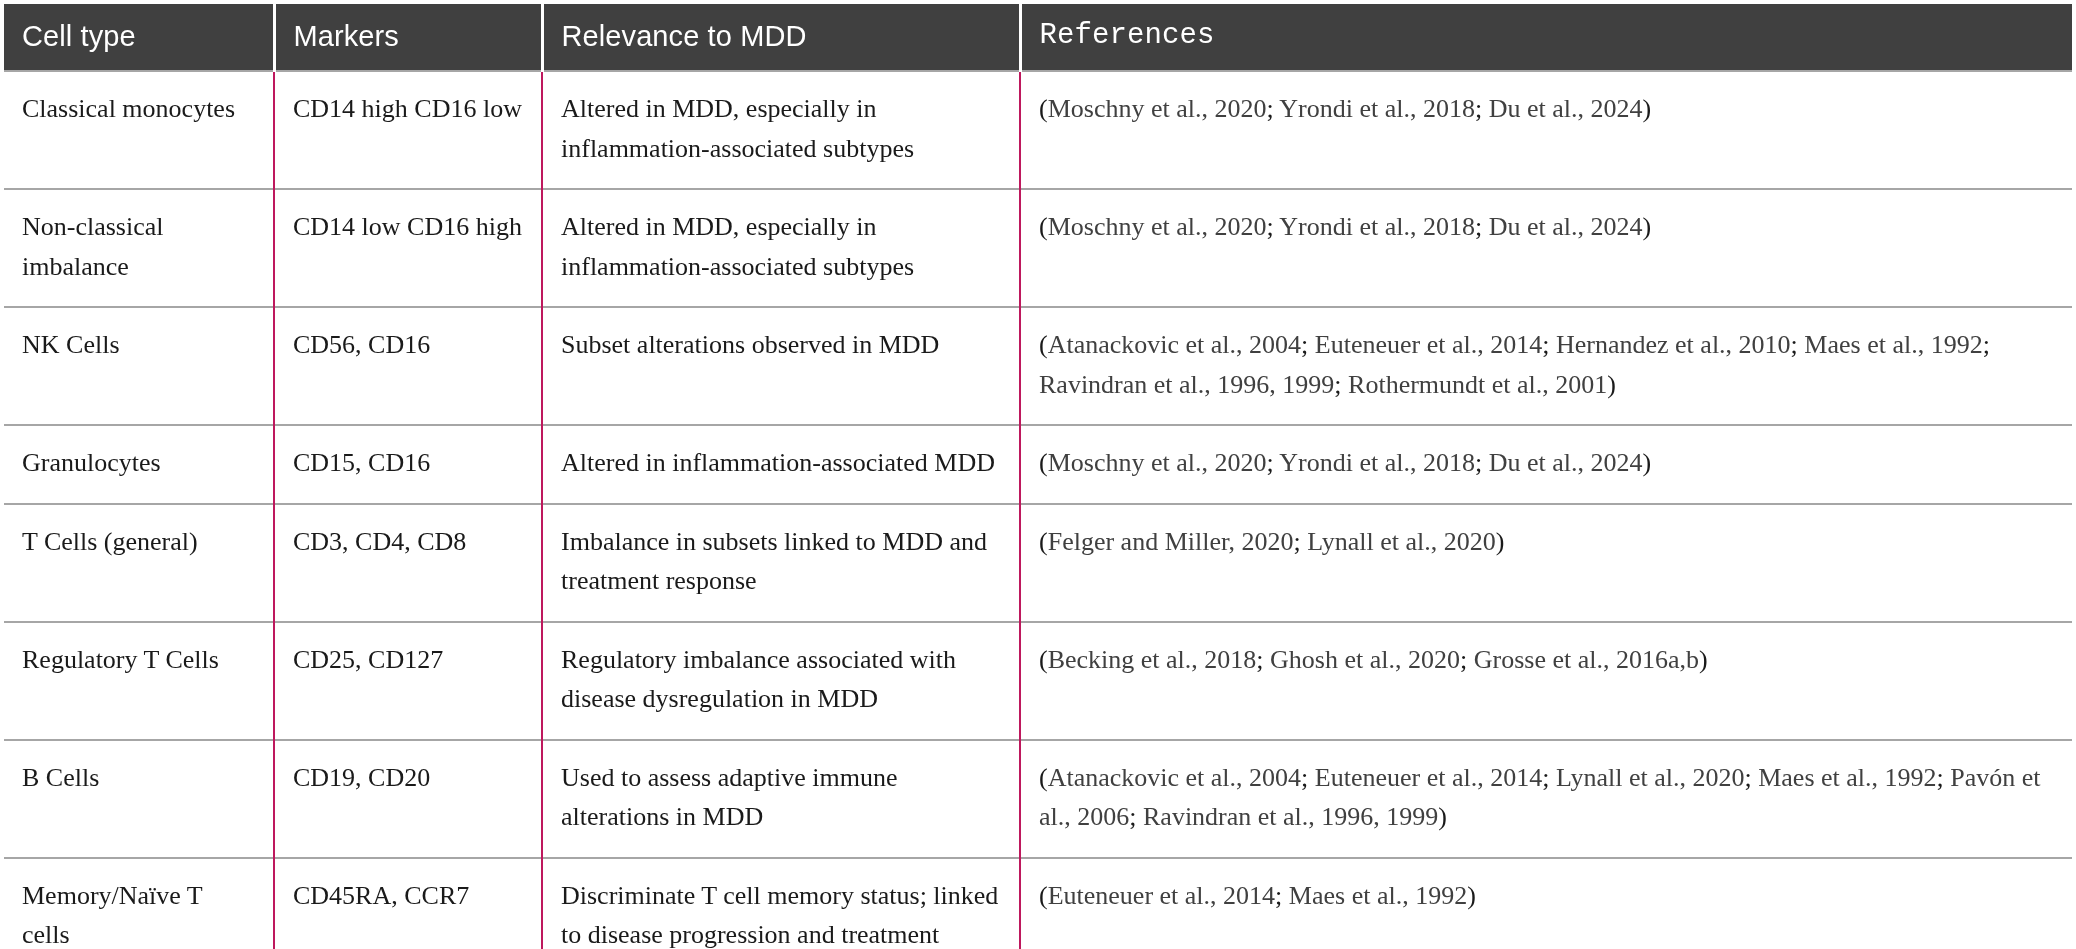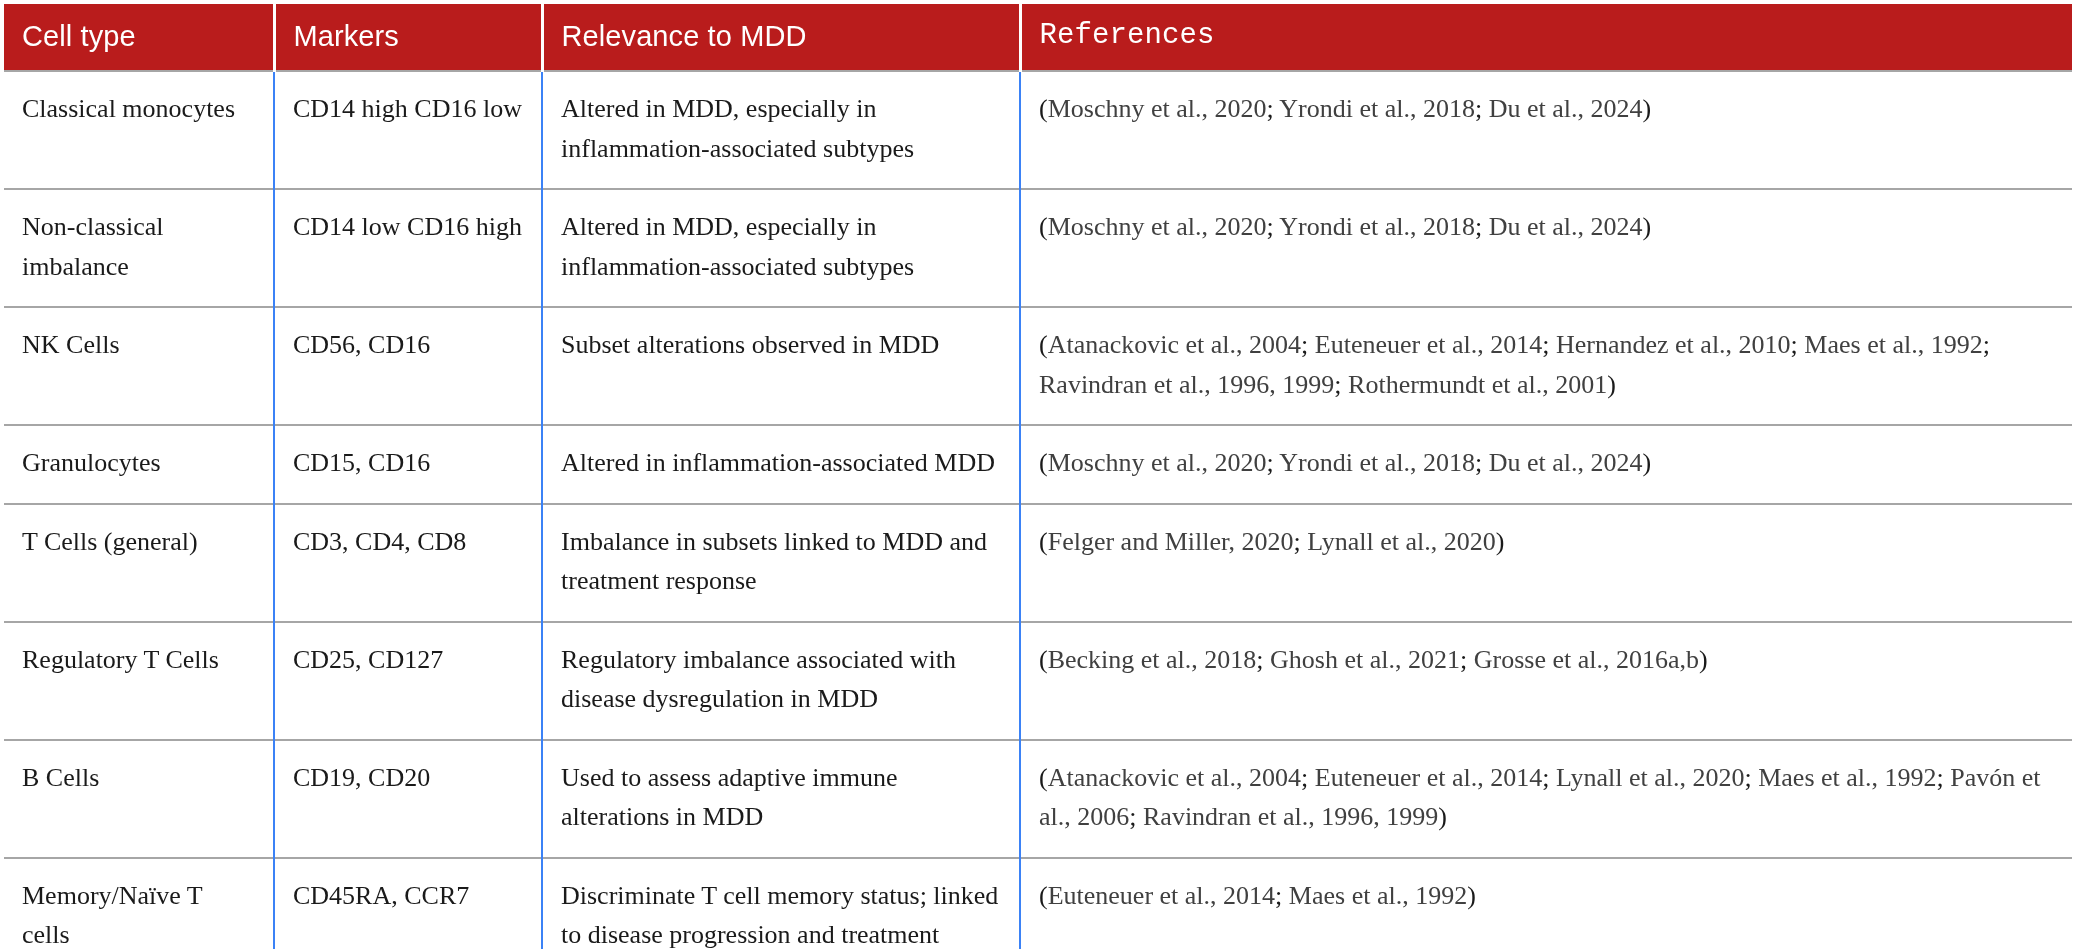--- a/index.html
+++ b/index.html
@@ -22,42 +22,42 @@
 
   table.data-table {
     border-collapse: collapse;
     width: 2068px;
     margin-left: 4px;
     table-layout: fixed;
   }
 
   
   thead tr.header-row th {
-    background: #b91c1c;
+    background: #404040;
     color: #ffffff;
     font-family: "Liberation Sans", "DejaVu Sans", sans-serif;
     font-weight: 400;
     font-size: 29px;
     line-height: 1.2;
     text-align: left;
     vertical-align: middle;
     padding: 9px 18px 11px 18px;
     border-right: 3px solid #ffffff;
     height: 46px;
     letter-spacing: 0.1px;
   }
   thead tr.header-row th:last-child {
     border-right: none;
     font-family: Liberation Mono, monospace;
   }
 
   
   tbody td {
     border-top: 2px solid #a6a6a6;
-    border-right: 2px solid #3b82f6;
+    border-right: 2px solid #be185d;
     padding: 17px 18px 20px 18px;
     vertical-align: top;
     font-size: 26px;
     line-height: 1.52;
     color: #1a1a1a;
     background: #ffffff;
   }
   tbody td:last-child {
     border-right: none;
   }
@@ -180,21 +180,21 @@
           <td>
             <span class="cell-text">Regulatory T Cells</span>
           </td>
           <td>
             <span class="cell-text">CD25, CD127</span>
           </td>
           <td>
             <span class="cell-text">Regulatory imbalance associated with disease dysregulation in MDD</span>
           </td>
           <td>
-            <span class="cell-text refs"><span class="punct">(</span><span class="cite">Becking et al., 2018</span><span class="punct">; </span><span class="cite">Ghosh et al., 2021</span><span class="punct">; </span><span class="cite">Grosse et al., 2016a,b</span><span class="punct">)</span></span>
+            <span class="cell-text refs"><span class="punct">(</span><span class="cite">Becking et al., 2018</span><span class="punct">; </span><span class="cite">Ghosh et al., 2020</span><span class="punct">; </span><span class="cite">Grosse et al., 2016a,b</span><span class="punct">)</span></span>
           </td>
         </tr>
         <tr>
           <td>
             <span class="cell-text">B Cells</span>
           </td>
           <td>
             <span class="cell-text">CD19, CD20</span>
           </td>
           <td>

